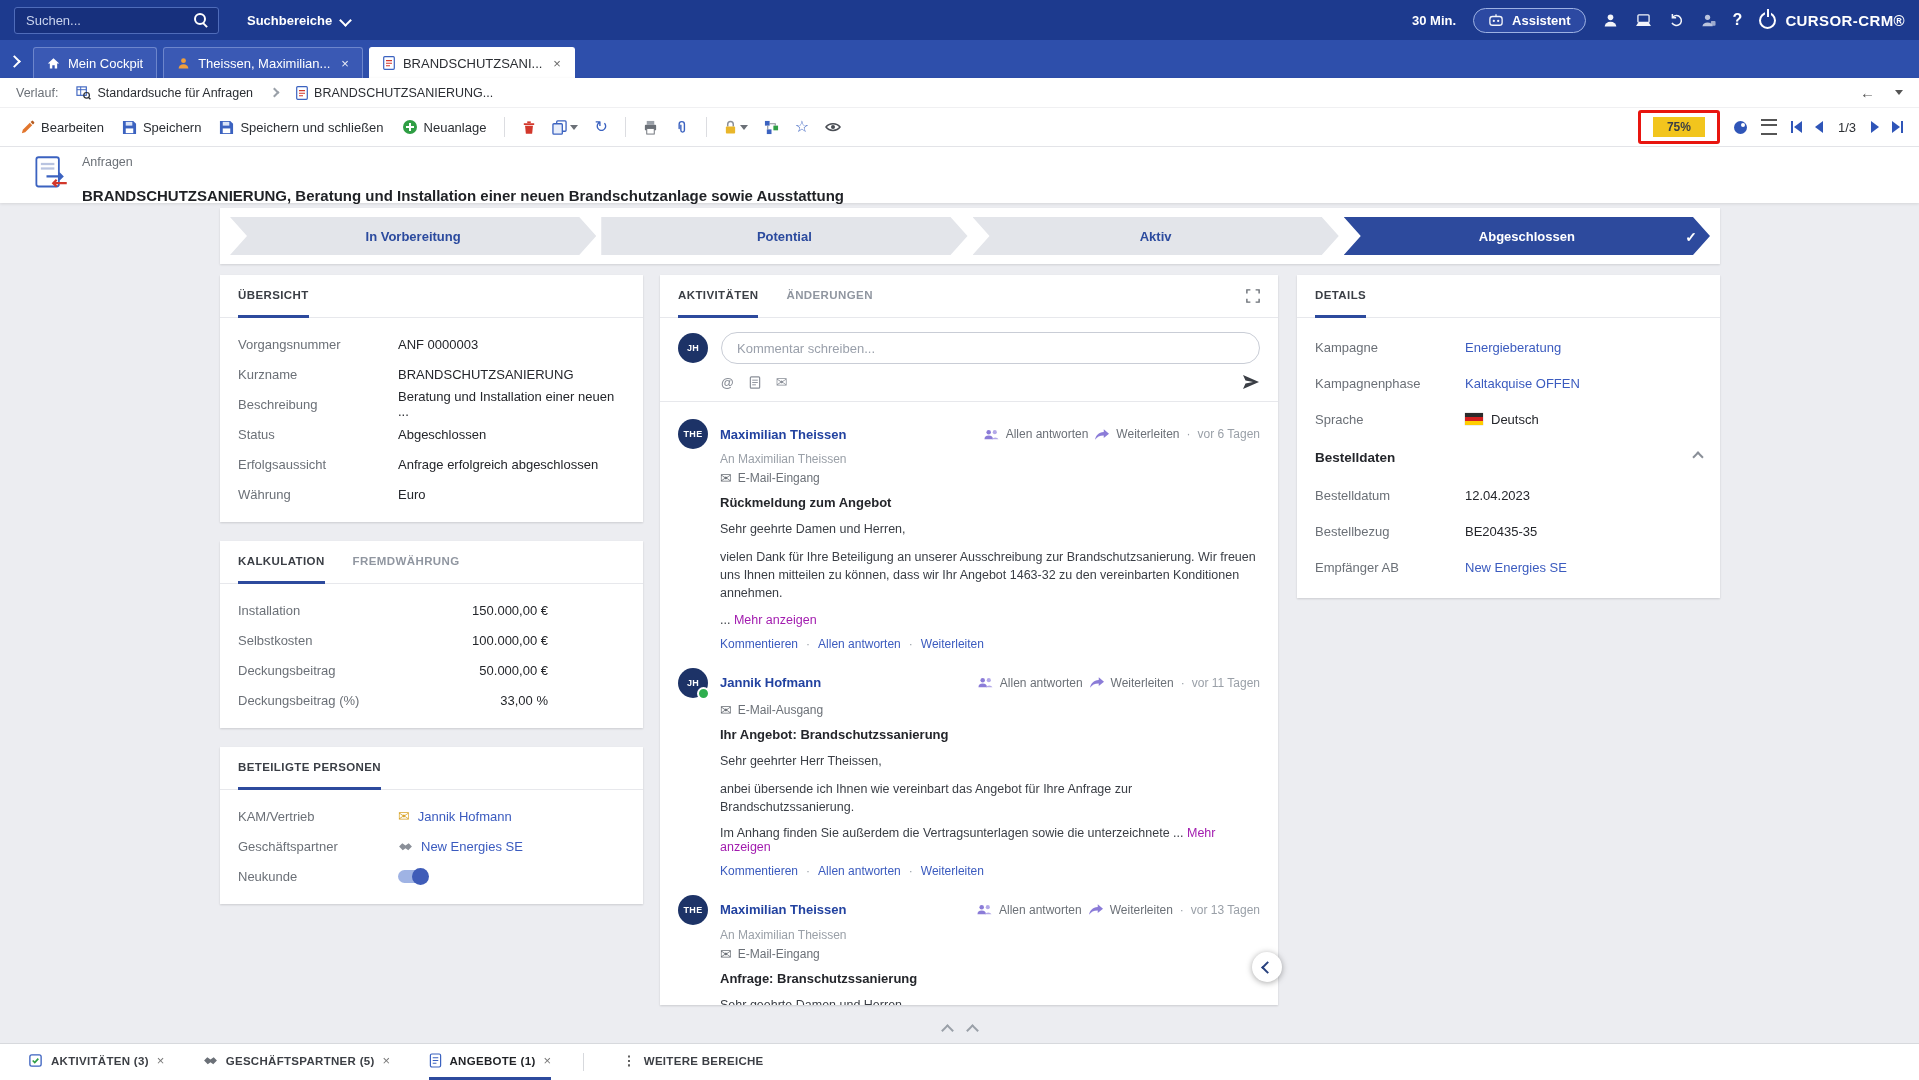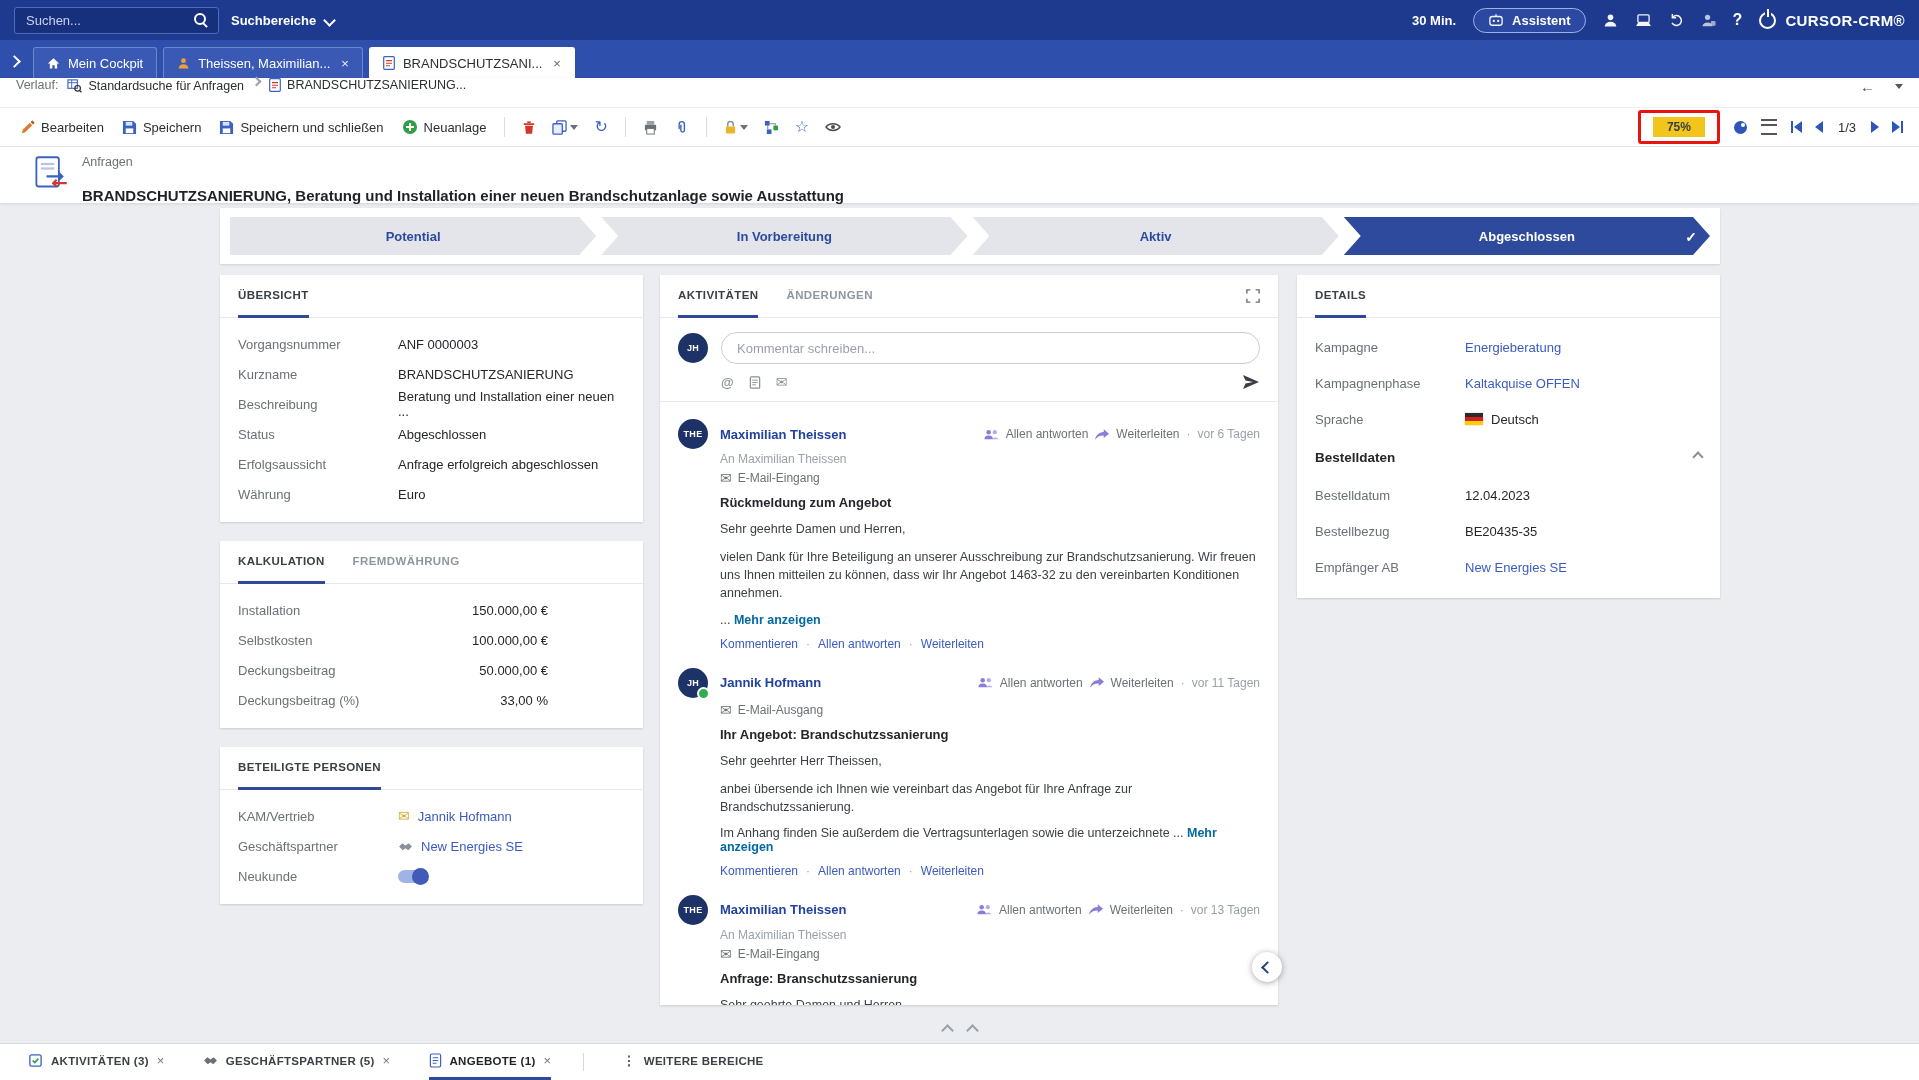--- a/index.html
+++ b/index.html
@@ -9,21 +9,21 @@
 
   
   .cv{display:inline-block;width:7px;height:7px;border-right:2px solid currentColor;border-bottom:2px solid currentColor}
   .cv.down{transform:rotate(45deg)}
   .cv.up{transform:rotate(-135deg)}
   .cv.right{transform:rotate(-45deg)}
   .cv.left{transform:rotate(135deg)}
   .caret-down{display:inline-block;width:0;height:0;border-left:4px solid transparent;border-right:4px solid transparent;border-top:5px solid currentColor}
 
   
-  .topbar{position:absolute;top:0;left:0;width:100%;height:40px;background:#1d3a8e;display:flex;align-items:center;gap:6px;padding:12px 14px;box-sizing:border-box;color:#fff}
+  .topbar{position:absolute;top:0;left:0;width:100%;height:40px;background:#1d3a8e;display:flex;align-items:center;gap:22px;padding:12px 14px;box-sizing:border-box;color:#fff}
   .search-box{display:flex;align-items:center;width:205px;height:27px;background:#17307d;border:1px solid #4f6cba;border-radius:3px;padding:0 9px;box-sizing:border-box}
   .search-box input{flex:1;background:transparent;border:none;outline:none;color:#fff;font-size:13px;font-family:inherit;min-width:0}
   .search-box input::placeholder{color:#c9d3ee}
   .lens{position:relative;width:15px;height:15px;flex-shrink:0}
   .lens::before{content:"";position:absolute;left:0;top:0;width:8px;height:8px;border:2px solid currentColor;border-radius:50%}
   .lens::after{content:"";position:absolute;left:10px;top:9px;width:2px;height:6px;background:currentColor;transform:rotate(-45deg)}
   .scope{display:flex;align-items:center;gap:9px;font-size:13px;font-weight:700;padding:4px 6px}
   .tr-right{margin-left:auto;display:flex;align-items:center;gap:17px}
   .session{font-size:13px;font-weight:700}
   .assistant-pill{display:flex;align-items:center;gap:8px;border:1px solid #9db1e2;background:#2c49a2;border-radius:14px;padding:4px 14px;font-size:13px;font-weight:700}
@@ -37,21 +37,21 @@
   
   .tabrow{position:absolute;top:40px;left:0;width:100%;height:38px;background:#2e4fab;display:flex;align-items:flex-end;gap:6px;padding:0 8px;box-sizing:border-box}
   .tabrow .row-chev{color:#fff;margin:0 8px 12px 2px}
   .wtab{display:flex;align-items:center;gap:8px;height:31px;padding:0 13px;border-radius:3px 3px 0 0;background:#3a59b4;border:1px solid #6d86cc;border-bottom:none;color:#fff;font-size:13px;box-sizing:border-box}
   .wtab.active{background:#fff;color:#2b2e33;border-color:#fff}
   .wtab .x{font-size:13px;opacity:.9;margin-left:3px}
   .wtab.active .x{color:#666;opacity:1}
 
   
   .whiteband{position:absolute;top:78px;left:0;width:100%;height:125px;background:#fff;box-shadow:0 1px 3px rgba(0,0,0,.10);box-sizing:border-box}
-  .crumbbar{height:29px;display:flex;align-items:flex-start;gap:9px;padding:0 16px;font-size:12.5px;color:#6b7077;border-bottom:1px solid #f0f0f2}
+  .crumbbar{height:29px;display:flex;align-items:center;gap:18px;padding:0 16px;font-size:12.5px;color:#6b7077;border-bottom:1px solid #f0f0f2}
   .crumb{color:#2b2e33;display:flex;align-items:center;gap:6px}
   .crumb-sep{color:#9aa0a8;font-weight:700}
   .crumb-right{margin-left:auto;display:flex;align-items:center;gap:20px;color:#555;font-size:15px}
 
   .toolbar{height:38px;display:flex;align-items:center;gap:10px;padding:0 16px;border-bottom:1px solid #e3e4e8;font-size:13px;color:#2b2e33}
   .tb-btn{display:flex;align-items:center;gap:6px;padding:3px 4px}
   .tb-ico{display:flex;align-items:center;gap:3px;padding:3px 3px}
   .tb-sep{width:1px;height:20px;background:#dcdde1;margin:0 4px}
   .glyph-blue{color:#3b62c0;font-size:16px;line-height:1}
   .tb-right{margin-left:auto;display:flex;align-items:center;gap:14px}
@@ -118,21 +118,21 @@
   .fi-name{font-size:13px;font-weight:700;color:#2242a0}
   .fi-actions{margin-left:auto;display:flex;align-items:center;gap:7px;font-size:12px;color:#6b7077}
   .fi-time{color:#9aa0a8}
   .fi-time::before{content:"·";margin-right:7px;color:#9aa0a8}
   .fi-body{margin-left:42px}
   .fi-to{font-size:12px;color:#9aa0a8;margin-top:3px}
   .fi-channel{display:flex;align-items:center;gap:6px;font-size:12px;color:#6b7077;margin-top:5px}
   .fi-subject{font-size:13px;font-weight:700;margin-top:10px;color:#24262b}
   .fi-p{font-size:12.5px;color:#3a3e45;margin-top:10px;line-height:1.45}
   .fi-more{font-size:12.5px;margin-top:10px;color:#3a3e45}
-  .fi-more .link{font-weight:700;color:#0369a1}
+  .fi-more .link{font-weight:400;color:#a21caf}
   .fi-links{display:flex;align-items:center;font-size:12px;margin-top:10px;color:#3b5bbf;gap:4px}
   .dotsep::before{content:"·";color:#9aa0a8;margin:0 4px}
 
   .collapse-btn{position:absolute;left:1252px;top:952px;width:30px;height:30px;border-radius:50%;background:#fff;box-shadow:0 1px 6px rgba(0,0,0,.35);display:flex;align-items:center;justify-content:center;color:#27407e}
 
   
   .drow{display:flex;align-items:center;min-height:36px;font-size:13px}
   .dlabel{width:150px;color:#6b7077;flex-shrink:0}
   .dsection{display:flex;align-items:center;min-height:40px;font-size:13.5px;font-weight:700;color:#24262b}
   .dsection .hd-right{margin-left:auto;color:#8a8f98}
@@ -417,25 +417,25 @@
           </svg>
       </span>
       <div>
         <div class="rec-entity">Anfragen</div>
         <div class="rec-title">BRANDSCHUTZSANIERUNG, Beratung und Installation einer neuen Brandschutzanlage sowie Ausstattung</div>
       </div>
     </div>
   </div>
 
   <div class="milestones">
+    <div class="mstep">
+        <span>In Vorbereitung</span>
+      </div>
     <div class="mstep first">
         <span>Potential</span>
-      </div>
-    <div class="mstep">
-        <span>In Vorbereitung</span>
       </div>
     <div class="mstep">
         <span>Aktiv</span>
       </div>
     <div class="mstep active">
       <span>Abgeschlossen</span>
       <span class="check">✓</span>
     </div>
   </div>
 

